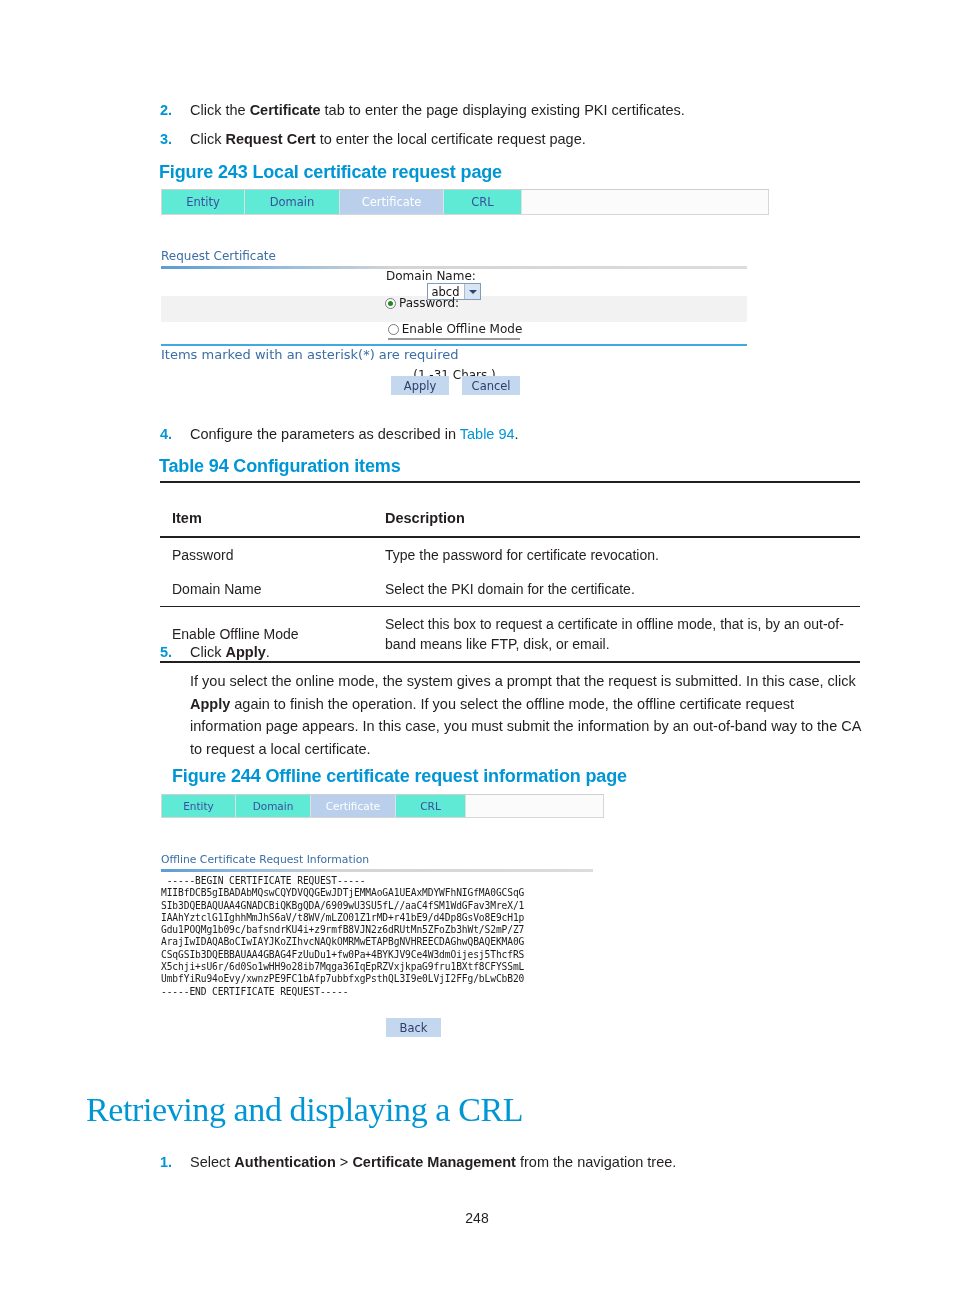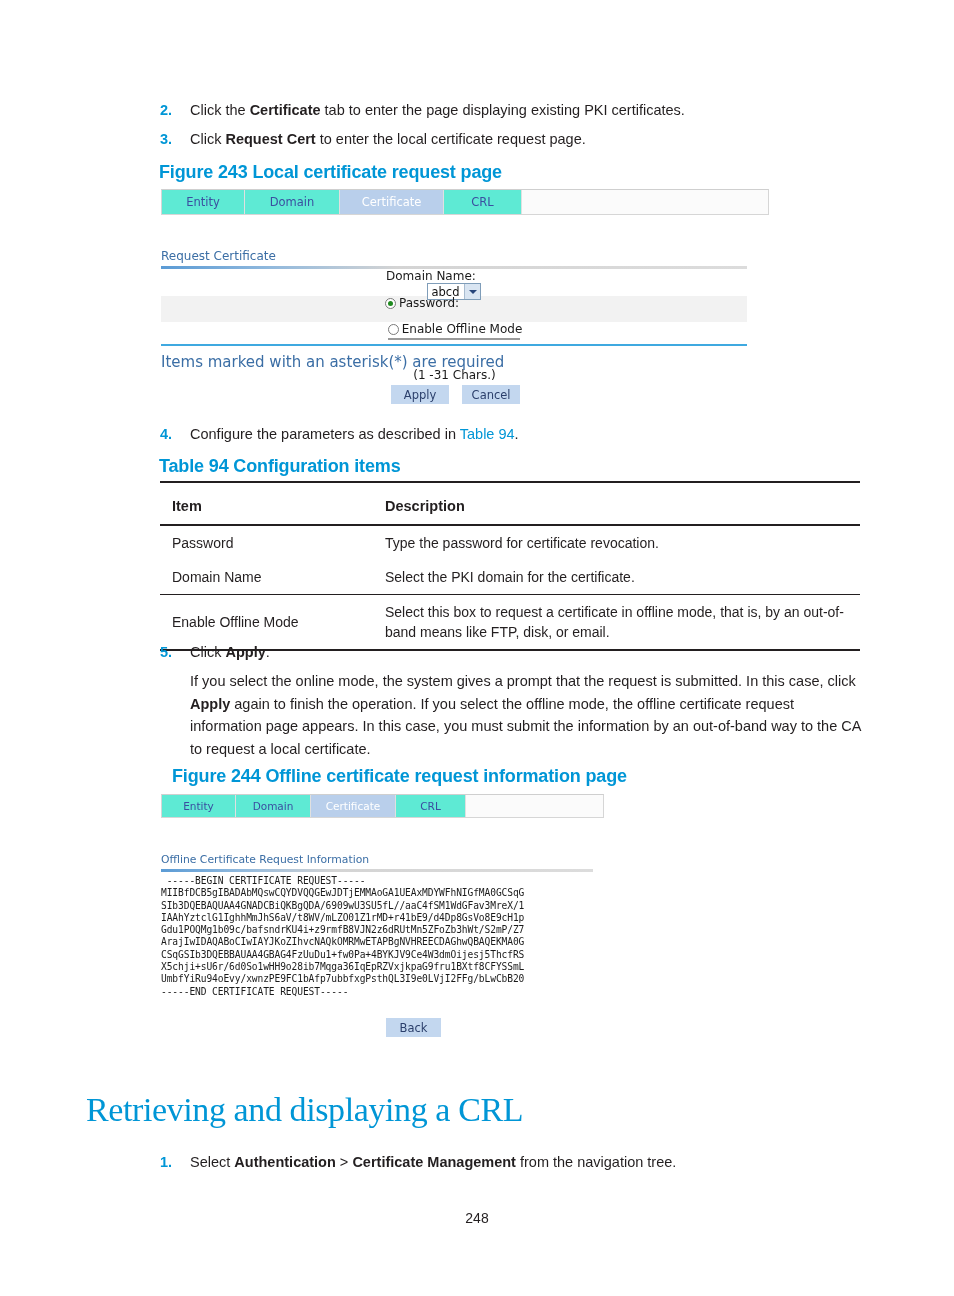--- a/index.html
+++ b/index.html
@@ -182,23 +182,23 @@
     position: absolute;
     left: 2px; top: 2px;
     width: 5px; height: 5px;
     border-radius: 50%;
     background: #1f8a1f;
   }
 
   .hint { font-size: 12px; color: #1a1a1a; }
 
   .note-line {
-    font-size: 15px;
+    font-size: 13px;
     color: #3b6ea5;
-    padding-top: 7px;
+    padding-top: 1px;
   }
   .blue-rule { height: 1.5px; background: #3fa9e0; }
 
   .btn {
     display: inline-flex;
     align-items: center;
     justify-content: center;
     background: #c3d7ef;
     border: 1px solid #c3d7ef;
     color: #2b3f6b;
@@ -226,21 +226,21 @@
   }
   .doctable th, .doctable td {
     text-align: left;
     vertical-align: middle;
     padding: 7px 4px 7px 12px;
     line-height: 20px;
   }
   .doctable thead th {
     font-weight: bold;
     font-size: 14.5px;
-    padding-top: 13px;
+    padding-top: 25px;
     padding-bottom: 8px;
   }
   .doctable .c-item { width: 197px; }
   .rule-thick-top { border-top: 2.4px solid #231f20; }
   .rule-thin { border-top: 1px solid #231f20; }
   .rule-thick-bottom { border-bottom: 2.4px solid #231f20; }
 
   .pagenum {
     position: absolute;
     width: 100%;

